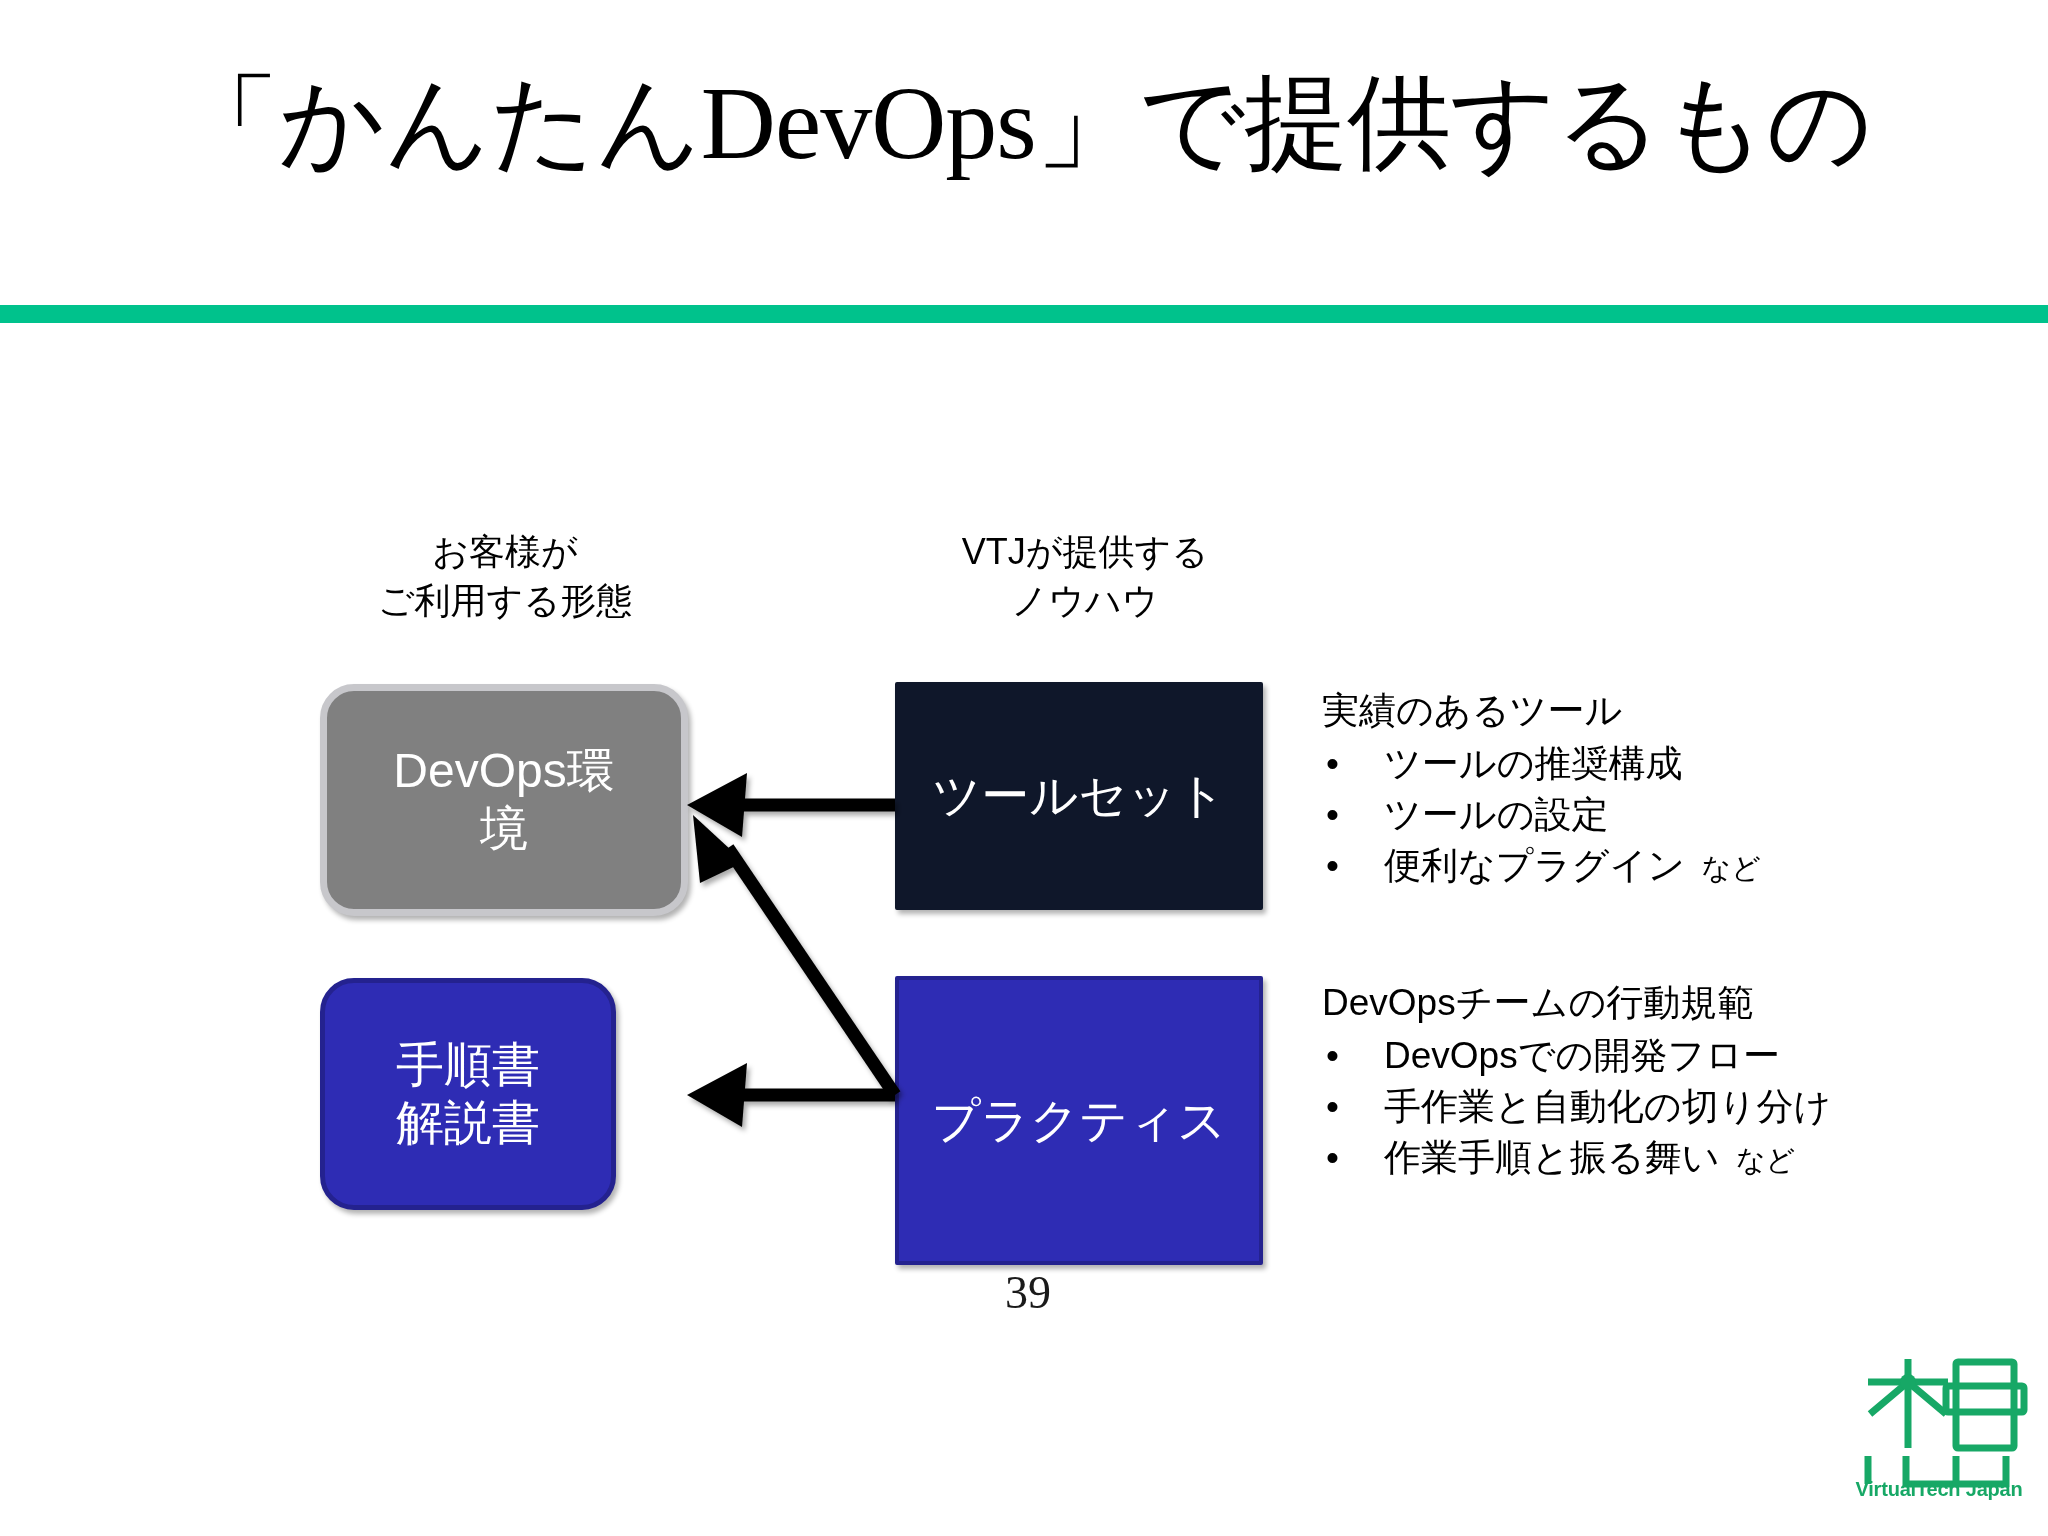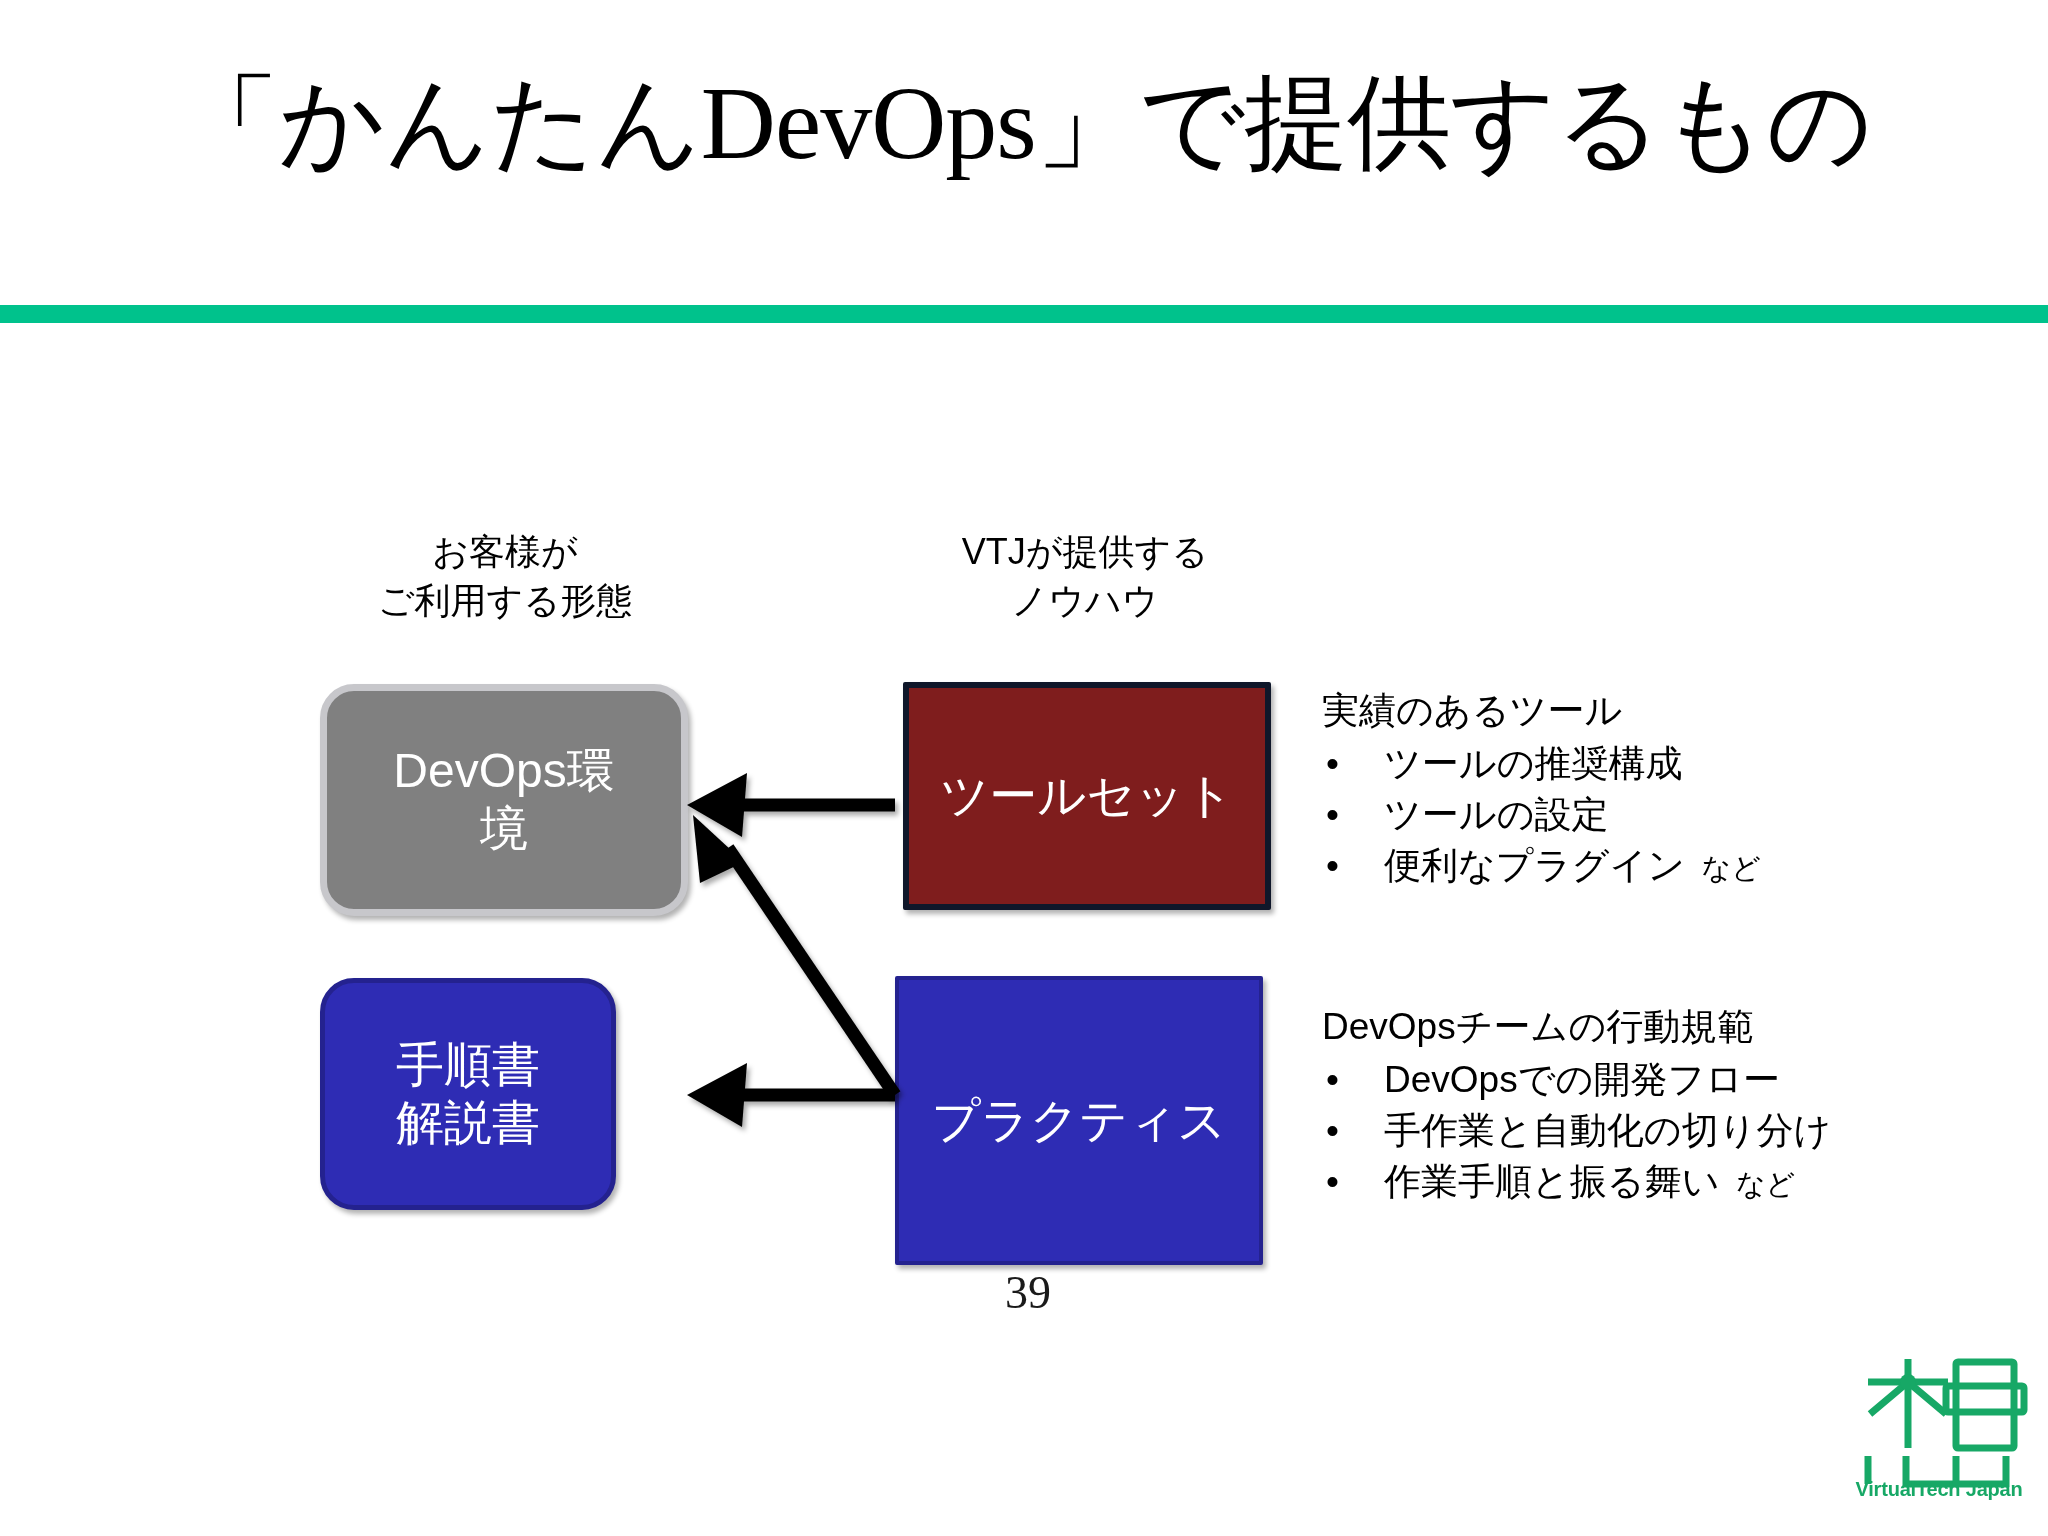--- a/index.html
+++ b/index.html
@@ -82,25 +82,24 @@
     width: 296px; height: 232px;
     background: #2e2cb4;
     border: 5px solid #24228f;
     border-radius: 34px;
     box-shadow: 3px 4px 5px rgba(0,0,0,0.30);
   }
 
   #node-toolset {
     left: 895px; top: 682px;
     width: 368px; height: 228px;
-    background: #7f1d1d;
-    border: 6px solid #0f172a;
+    background: #0f172a;
+    border: 2px solid #0f172a;
     border-radius: 2px;
     box-shadow: 3px 4px 5px rgba(0,0,0,0.30);
-    margin-left: 8px;
   }
 
   #node-practices {
     left: 895px; top: 976px;
     width: 368px; height: 289px;
     background: #2e2cb4;
     border: 4px solid #24228f;
     border-radius: 2px;
     box-shadow: 3px 4px 5px rgba(0,0,0,0.30);
   }
@@ -140,21 +139,21 @@
     position: absolute;
     left: 4px;
     top: 0;
   }
   .note .suffix {
     font-size: 29px;
     margin-left: 6px;
   }
 
   #note-tools      { left: 1322px; top: 692px;  }
-  #note-practices  { left: 1322px; top: 1008px;  }
+  #note-practices  { left: 1322px; top: 984px;  }
 
   
   #page-number {
     position: absolute;
     left: 968px;
     top: 1266px;
     width: 120px;
     text-align: center;
     font-family: "Liberation Serif", "DejaVu Serif", serif;
     font-size: 46px;

